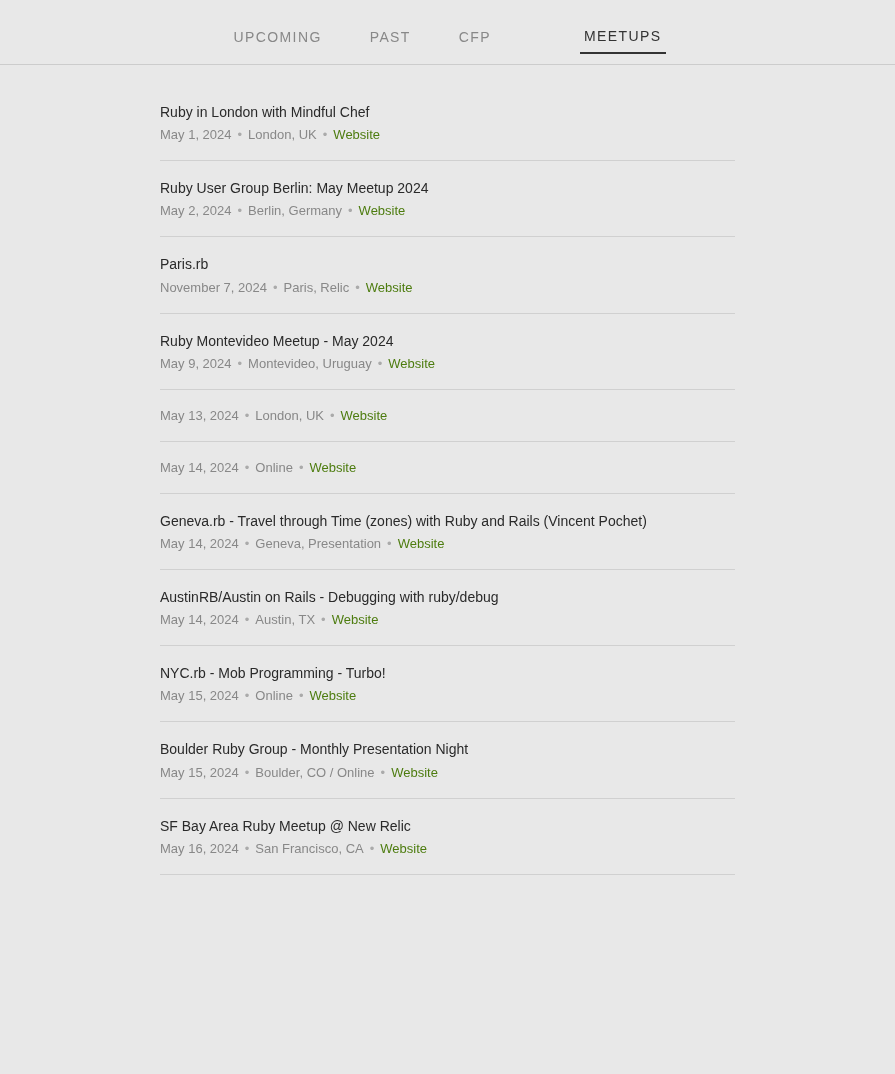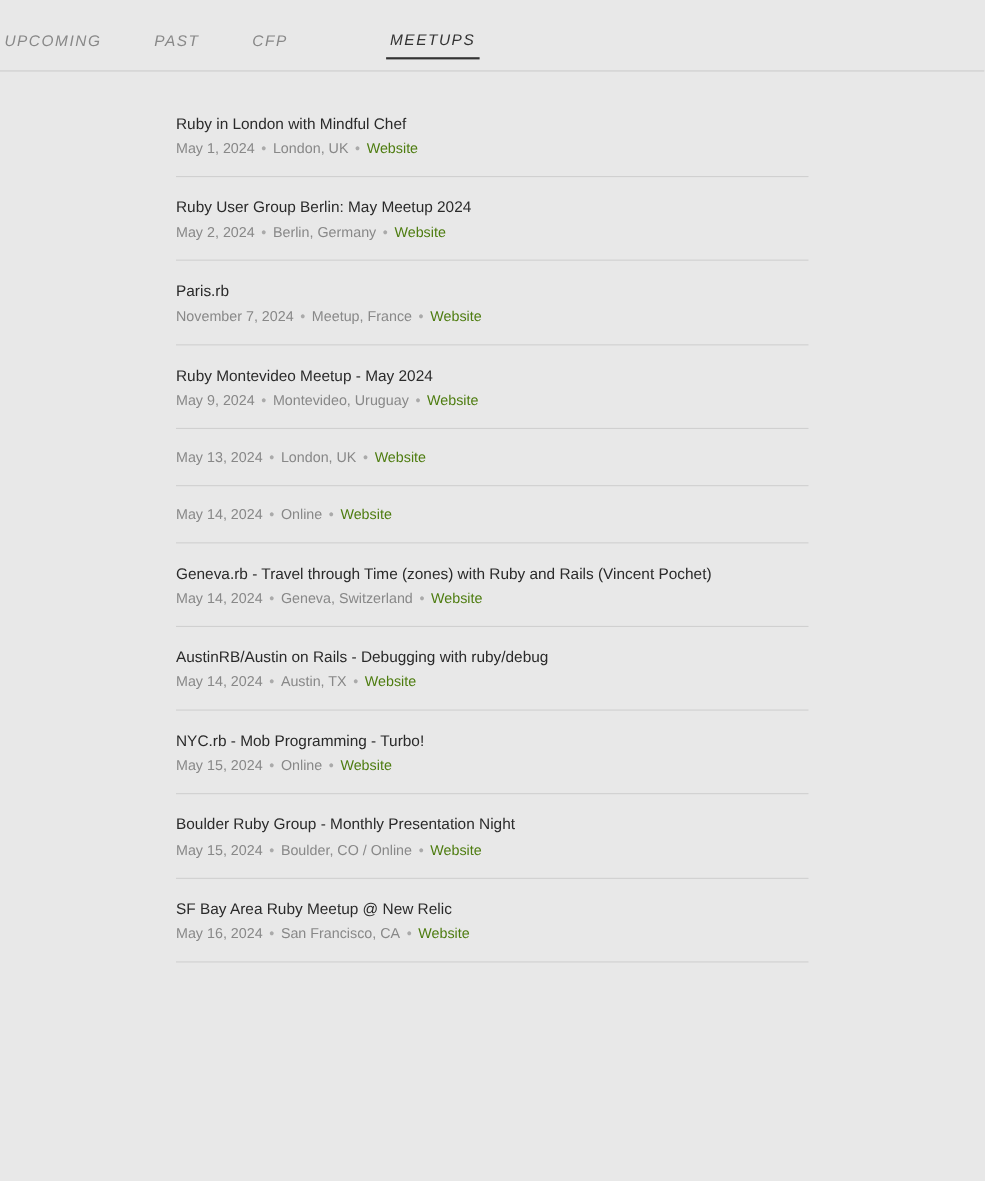--- a/index.html
+++ b/index.html
@@ -11,24 +11,23 @@
     body {
       background-color: #e8e8e8;
       font-family: -apple-system, BlinkMacSystemFont, 'Helvetica Neue', Arial, sans-serif;
       color: #333;
       width: 895px;
       min-height: 1074px;
     }
 
     .nav-container {
       display: flex;
-      justify-content: flex-start;
+      justify-content: center;
       padding: 20px 0 10px 0;
       border-bottom: none;
-      font-style: italic;
     }
 
     .nav-tabs {
       display: flex;
       gap: 40px;
       align-items: center;
     }
 
     .nav-tab {
       font-size: 14px;
@@ -125,21 +124,21 @@
         <span>Berlin, Germany</span>
         <span class="separator">•</span>
         <a class="meetup-link" href="#">Website</a>
       </div>
     </div>
     <div class="meetup-item">
       <div class="meetup-title">Paris.rb</div>
       <div class="meetup-meta">
         <span>November 7, 2024</span>
         <span class="separator">•</span>
-        <span>Meetup, France</span>
+        <span>Paris, Relic</span>
         <span class="separator">•</span>
         <a class="meetup-link" href="#">Website</a>
       </div>
     </div>
     <div class="meetup-item">
       <div class="meetup-title">Ruby Montevideo Meetup - May 2024</div>
       <div class="meetup-meta">
         <span>May 9, 2024</span>
         <span class="separator">•</span>
         <span>Montevideo, Uruguay</span>
@@ -163,21 +162,21 @@
         <span>Online</span>
         <span class="separator">•</span>
         <a class="meetup-link" href="#">Website</a>
       </div>
     </div>
     <div class="meetup-item">
       <div class="meetup-title">Geneva.rb - Travel through Time (zones) with Ruby and Rails (Vincent Pochet)</div>
       <div class="meetup-meta">
         <span>May 14, 2024</span>
         <span class="separator">•</span>
-        <span>Geneva, Switzerland</span>
+        <span>Geneva, Presentation</span>
         <span class="separator">•</span>
         <a class="meetup-link" href="#">Website</a>
       </div>
     </div>
     <div class="meetup-item">
       <div class="meetup-title">AustinRB/Austin on Rails - Debugging with ruby/debug</div>
       <div class="meetup-meta">
         <span>May 14, 2024</span>
         <span class="separator">•</span>
         <span>Austin, TX</span>

